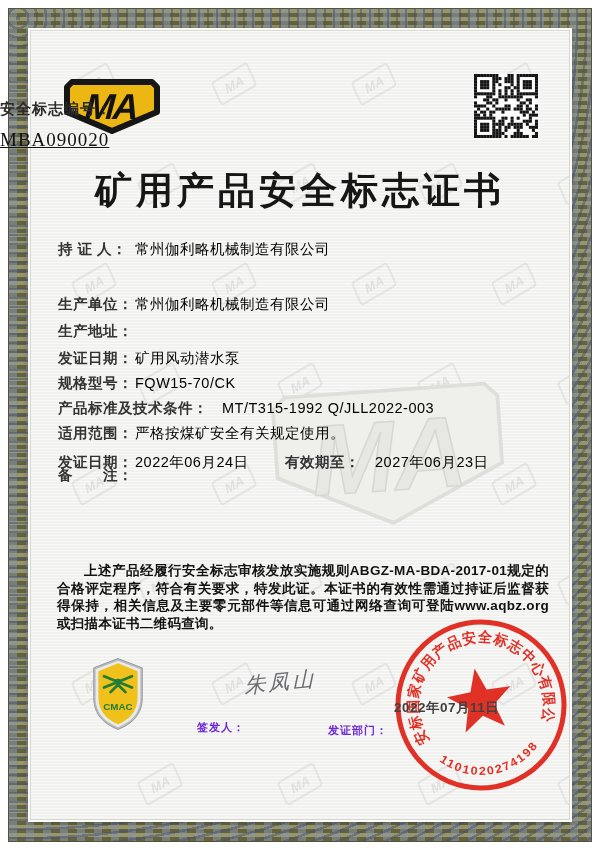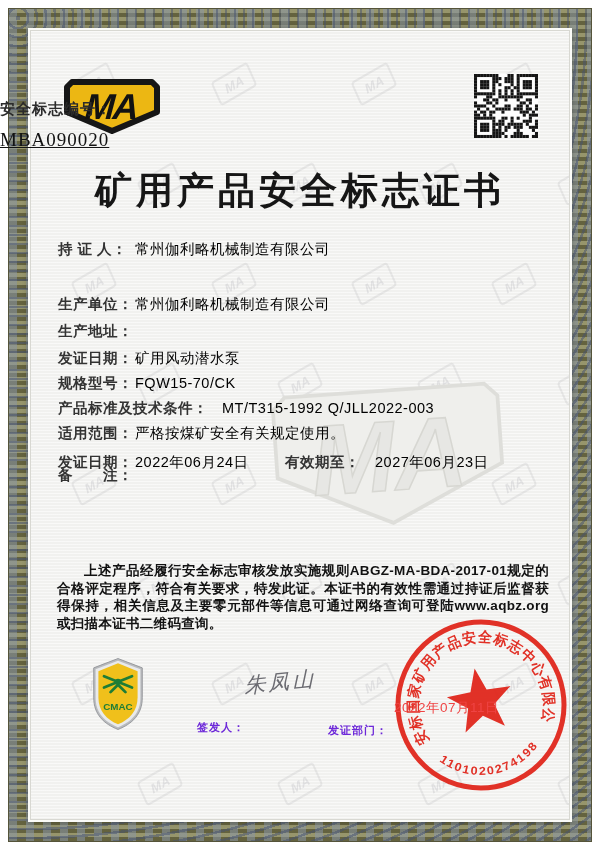--- a/index.html
+++ b/index.html
@@ -39,21 +39,21 @@
   .val{font-size:14.5px;font-weight:400;color:#000;letter-spacing:.5px;white-space:nowrap;}
   .val.fixed{width:130px;}
   .lbl.second{min-width:90px;margin-left:20px;}
 
   .statement{position:absolute;left:57px;width:492px;top:562px;font-size:13.5px;font-weight:700;
     color:#121212;line-height:17.5px;text-align:justify;text-indent:2em;letter-spacing:.3px;}
 
   .issuer-label,.dept-label{font-size:11px;font-weight:700;color:#6d28d9;letter-spacing:1px;margin-top:37px;}
   .signature{position:absolute;left:246px;top:668px;font-size:21px;color:#54545c;opacity:.85;
     transform:rotate(-6deg) skewX(-18deg);letter-spacing:3px;white-space:nowrap;}
-  .stamp-date{position:absolute;left:394px;top:699px;font-size:13.5px;font-weight:400;color:#ef4444;
+  .stamp-date{position:absolute;left:394px;top:699px;font-size:13.5px;font-weight:700;color:#404040;
     letter-spacing:.5px;z-index:3;}
   .stamp-wrap{position:absolute;left:392px;top:616px;width:178px;height:178px;z-index:2;opacity:.93;}
 </style>
 </head>
 <body>
 
 <div class="page">
   <div class="frame"></div>
   <div class="inner">
     <div class="wm-layer">

